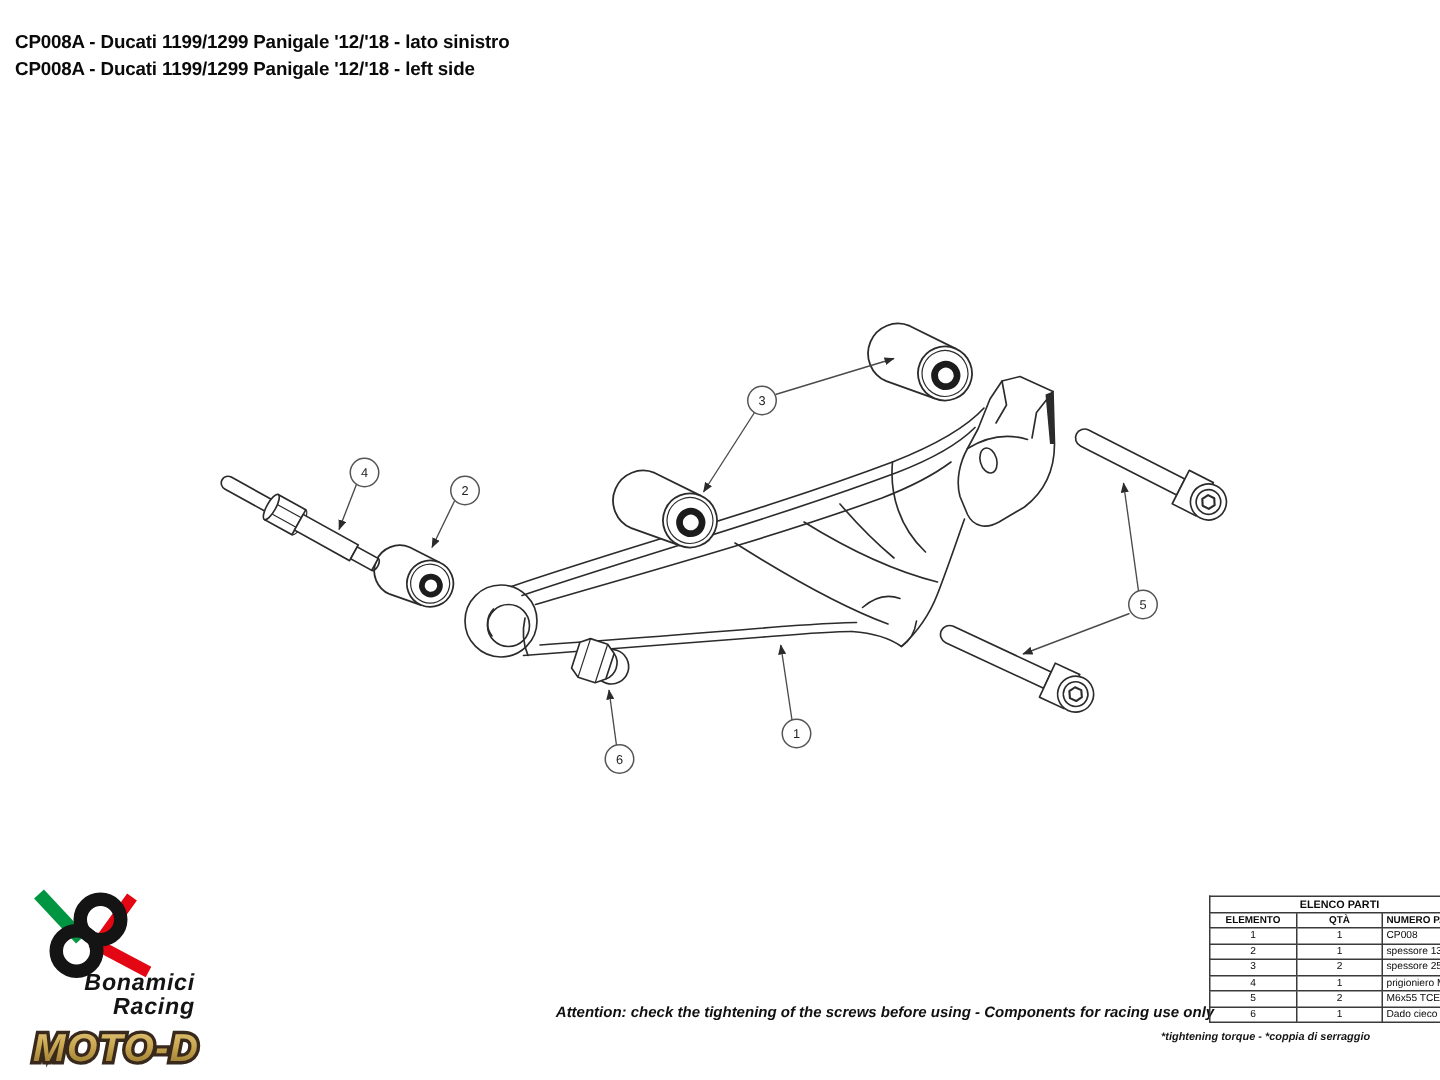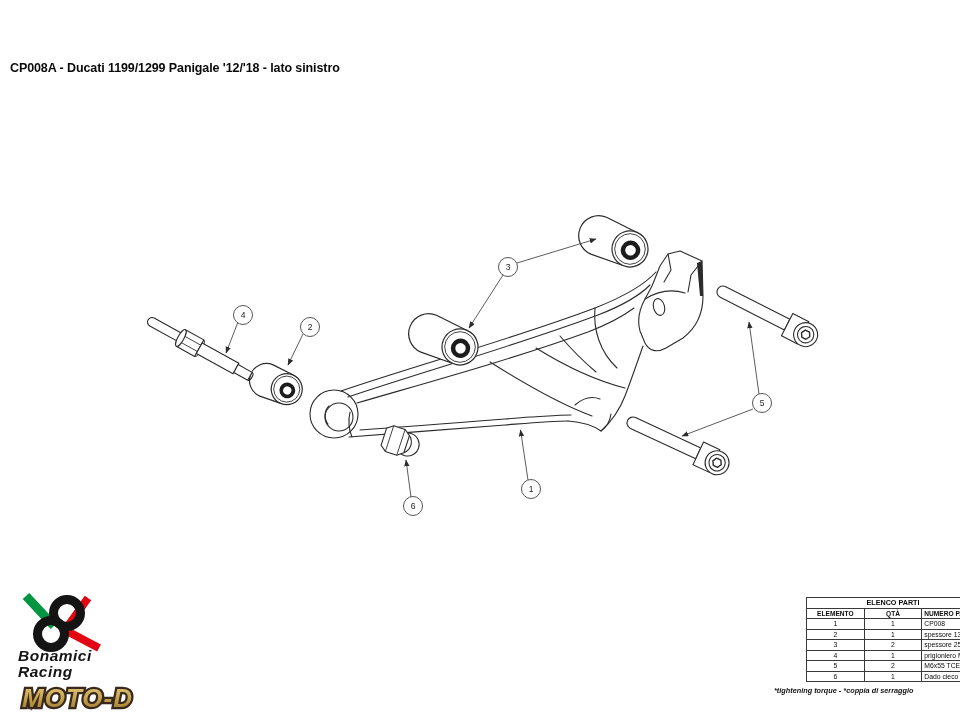--- a/index.html
+++ b/index.html
@@ -3,21 +3,21 @@
 <meta charset="utf-8">
 <style>
   * { margin:0; padding:0; box-sizing:border-box; }
   html,body { width:960px; height:720px; }
   body {
     position:relative; background:#ffffff; overflow:hidden;
     font-family:"Liberation Sans", sans-serif; color:#000;
   }
   .hdr {
     position:absolute; left:10px; top:19px;
-    font-size:12.5px; font-weight:bold; line-height:18px; letter-spacing:-0.1px; color:#0a0a0a;margin-top:40px;
+    font-size:12.5px; font-weight:bold; line-height:18px; letter-spacing:-0.1px; color:#0a0a0a;
   }
   .diagram { position:absolute; left:0; top:0; }
   .notes {
     position:absolute; left:290px; top:669px; width:600px; text-align:center;
     font-style:italic; font-weight:bold; font-size:10px; line-height:13px; color:#101010;
   }
   table.parts {
     position:absolute; left:806px; top:597px; width:174px;
     border-collapse:collapse; table-layout:fixed;
     font-size:6.8px; color:#0a0a0a;
@@ -30,32 +30,33 @@
   table.parts th { text-align:center; font-weight:bold; font-size:6.6px; }
   td.c { text-align:center; }
   td.l { text-align:left; }
   .col-el { width:47px; } .col-q { width:29px; } .col-p { width:74px; }
   .tbl-foot {
     position:absolute; left:774px; top:686px; width:154px;
     font-size:7.3px; font-weight:bold; font-style:italic; color:#141414;
   }
   .brand { position:absolute; left:14px; top:586px; width:170px; }
   .brand-name {
-    position:absolute; left:4px; top:62px; width:112px; text-align:left;
+    position:absolute; left:4px; top:62px; width:112px; text-align:right;
     font-style:italic; font-weight:bold; font-size:15.5px; line-height:15.5px; color:#141414;
     letter-spacing:0.5px;
   }
   .logo-mark { position:absolute; left:6px; top:0px; }
   .motod { position:absolute; left:-6px; top:92px; }
 </style>
 </head>
 <body>
 
 <div class="hdr">
   <div>CP008A - Ducati 1199/1299 Panigale '12/'18 - lato sinistro</div>
+  <div>CP008A - Ducati 1199/1299 Panigale '12/'18 - left side</div>
 </div>
 
 <svg class="diagram" width="960" height="720" viewBox="0 0 960 720">
   <defs>
     <marker id="arw" markerWidth="9" markerHeight="8" refX="7" refY="3" orient="auto">
       <path d="M0,0 L7.5,3 L0,6 Z" fill="#2b2b2b"></path>
     </marker>
     <linearGradient id="gold" x1="0" y1="0" x2="0" y2="1">
       <stop offset="0" stop-color="#e3c77c"></stop>
       <stop offset="0.45" stop-color="#c3a04a"></stop>
@@ -201,20 +202,21 @@
       <linearGradient id="mgold" x1="0" y1="0" x2="0" y2="1">
         <stop offset="0" stop-color="#e6cb80"></stop>
         <stop offset="0.5" stop-color="#c7a44e"></stop>
         <stop offset="1" stop-color="#93742c"></stop>
       </linearGradient>
     </defs>
   </svg>
 </div>
 
 <div class="notes">
+  <div>Attention: check the tightening of the screws before using - Components for racing use only</div>
 </div>
 
 <table class="parts">
   <tbody>
   <tr>
     <td class="ttl" colspan="3">ELENCO PARTI</td>
   </tr>
   <tr>
     <th class="col-el">ELEMENTO</th>
     <th class="col-q">QTÀ</th>

